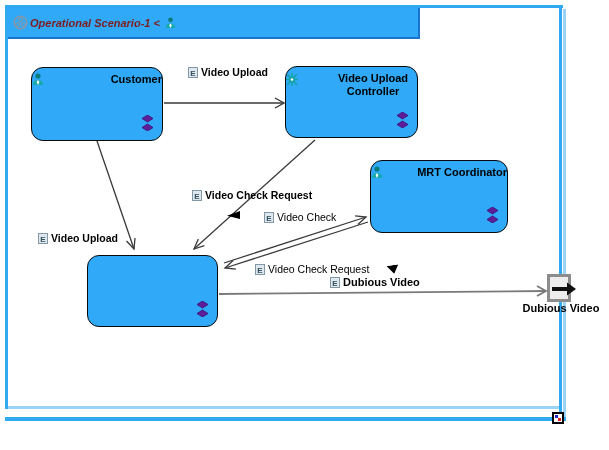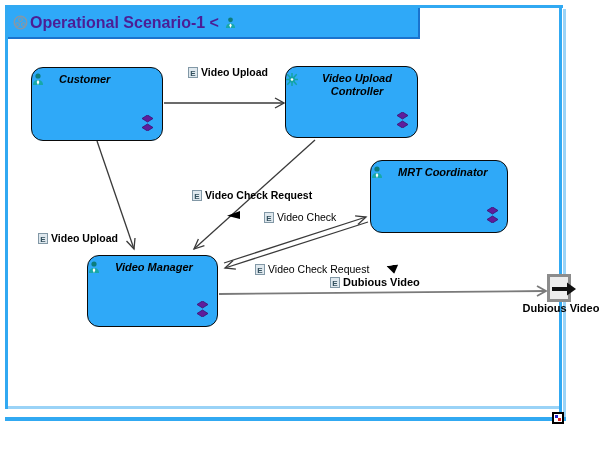--- a/index.html
+++ b/index.html
@@ -5,25 +5,25 @@
   html,body{margin:0;padding:0;background:#fff;}
   #stage{position:relative;width:609px;height:450px;background:#fff;
          font-family:"Liberation Sans",sans-serif;overflow:hidden;}
   
   .frame{position:absolute;background:#31a9f2;}
   .frame.light{background:#9ad3f7;}
   
   #title-bar{position:absolute;left:8px;top:8px;width:412px;height:31px;
     background:#2fa9f8;border-right:2px solid #1a73ce;border-bottom:2px solid #1a73ce;
     display:flex;align-items:center;padding-left:5px;box-sizing:border-box;gap:2px;}
-  #title-bar .ttl{font-size:16px;font-weight:bold;color:#4c1d95;white-space:pre;}
+  #title-bar .ttl{font-size:11px;font-weight:bold;color:#7f1d1d;white-space:pre;font-style:italic;}
   
   .node{position:absolute;background:#2fa9f8;border:1.4px solid #0a0a0a;border-radius:12px;box-sizing:border-box;}
-  .node-title{display:flex;justify-content:flex-start;align-items:flex-start;gap:15px;padding-top:5px;
-    font-size:11px;font-weight:bold;color:#000;line-height:1.15;font-style:italic;}
+  .node-title{display:flex;justify-content:space-between;align-items:flex-start;gap:6px;padding-top:5px;
+    font-size:11px;font-weight:bold;color:#000;line-height:1.15;}
   .node-title .txt{text-align:center;}
   .diamonds{position:absolute;right:9px;bottom:5px;}
   
   .edge-label{position:absolute;display:flex;align-items:center;gap:3px;
     font-size:10.5px;color:#000;white-space:nowrap;}
   .edge-label.bold{font-weight:bold;}
   
   .tri-left{position:absolute;width:13px;height:8px;background:#000;
     clip-path:polygon(0 60%,100% 0,100% 100%);}
   .tri-down{position:absolute;width:12px;height:9px;background:#000;
@@ -157,30 +157,20 @@
     </div>
     <span class="diamonds">
       <svg width="11" height="16" viewBox="0 0 11 16">
         <polygon points="5.5,0 11,3.5 5.5,7 0,3.5" fill="#5f1d9c" stroke="#3d1170" stroke-width="0.8"></polygon>
         <polygon points="5.5,9 11,12.5 5.5,16 0,12.5" fill="#5f1d9c" stroke="#3d1170" stroke-width="0.8"></polygon>
       </svg>
     </span>
   </div>
 
   <div class="node" style="left:87px;top:255px;width:131px;height:72px;">
-    <div class="node-title">
-      <span style="display:inline-flex;">
-        <svg width="12" height="13" viewBox="0 0 12 13">
-          <circle cx="6" cy="3" r="2.6" fill="#0c7d7d"></circle>
-          <path d="M1,12 C1,8.5 3,7 6,7 C9,7 11,8.5 11,12 Z" fill="#17a8a8"></path>
-          <path d="M6,7 L7.4,9 L6,12 L4.6,9 Z" fill="#fff"></path>
-        </svg>
-      </span>
-      <span class="txt">Video Manager</span>
-    </div>
     <span class="diamonds">
       <svg width="11" height="16" viewBox="0 0 11 16">
         <polygon points="5.5,0 11,3.5 5.5,7 0,3.5" fill="#5f1d9c" stroke="#3d1170" stroke-width="0.8"></polygon>
         <polygon points="5.5,9 11,12.5 5.5,16 0,12.5" fill="#5f1d9c" stroke="#3d1170" stroke-width="0.8"></polygon>
       </svg>
     </span>
   </div>
 
   <div class="edge-label bold" style="left:188px;top:66px;">
     <span style="display:inline-flex;">

